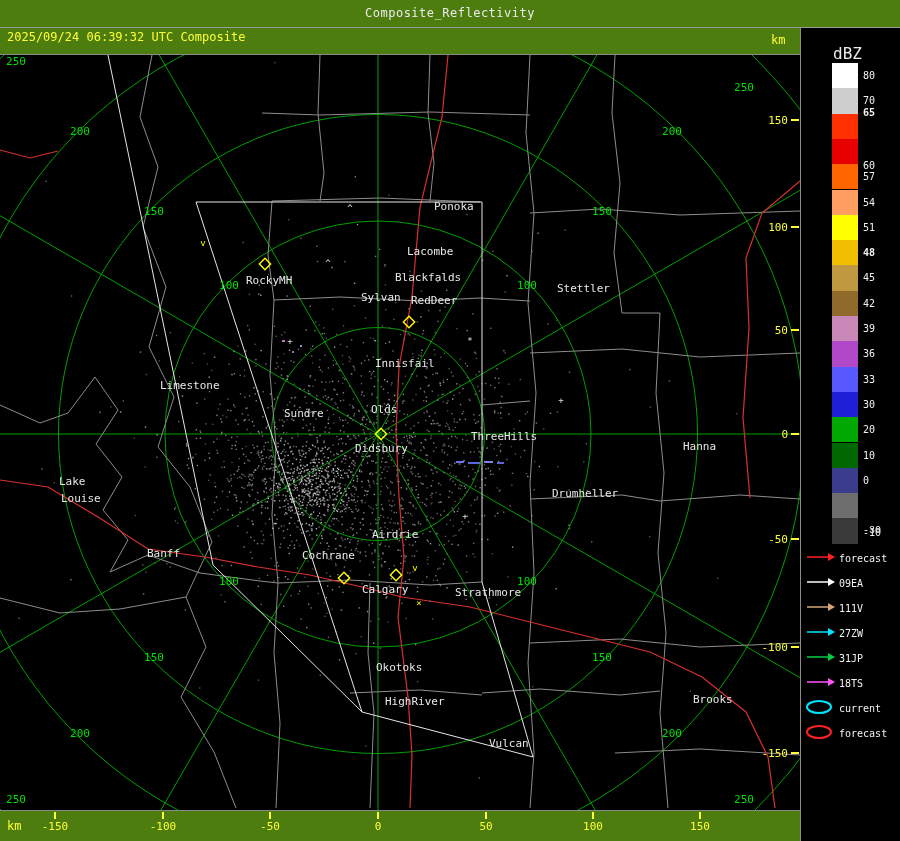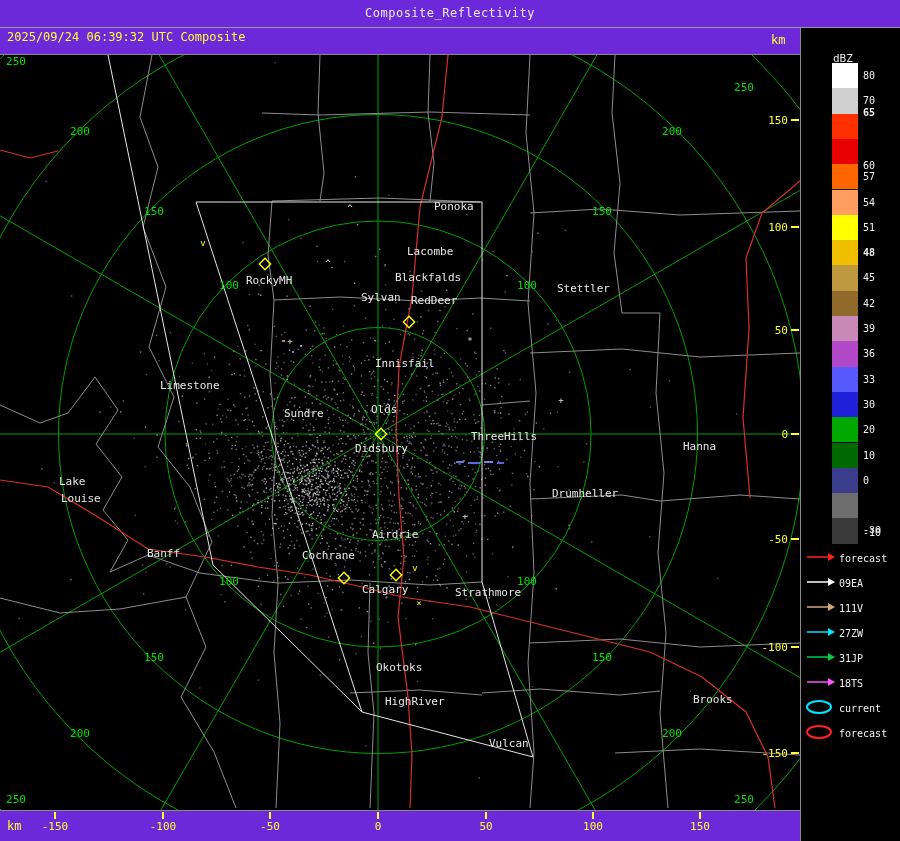--- a/index.html
+++ b/index.html
@@ -1,30 +1,30 @@
 <!DOCTYPE html>
 <html><head>
 <meta charset="utf-8">
 <style>
   html,body{margin:0;padding:0;background:#000;}
   body{width:900px;height:841px;overflow:hidden;font-family:"DejaVu Sans Mono",monospace;}
-  .screen{position:relative;width:900px;height:841px;background:#6d28d9;}
+  .screen{position:relative;width:900px;height:841px;background:#4d7c0f;}
   .titlebar{position:absolute;left:0;top:0;width:900px;height:27px;line-height:27px;text-align:center;
             color:#ececec;font-size:12px;letter-spacing:.5px;border-bottom:1px solid #9a9a9a;}
   .infobar{position:absolute;left:0;top:28px;width:800px;height:26px;border-bottom:1px solid #8a8a8a;}
   .timestamp{position:absolute;left:7px;top:2px;color:#ffff33;font-size:12px;white-space:pre;}
   .km-top{position:absolute;left:771px;top:5px;color:#ffff33;font-size:12px;}
   .map{position:absolute;left:0;top:55px;width:800px;height:755px;background:#000;}
   .xaxis{position:absolute;left:0;top:810px;width:800px;height:30px;border-top:1px solid #8a8a8a;}
   .xaxis .km-bottom{position:absolute;left:7px;top:8px;color:#ffff33;font-size:12px;}
   .xtick{position:absolute;top:1px;width:2px;height:7px;background:#ffff33;}
   .xlabel{position:absolute;top:9px;color:#ffff33;font-size:11px;transform:translateX(-50%);white-space:nowrap;}
   .vsep{position:absolute;left:800px;top:28px;width:1px;height:813px;background:#8a8a8a;}
   .sidebar{position:absolute;left:801px;top:28px;width:99px;height:813px;background:#000;}
-  .dbz-title{position:absolute;left:32px;top:24px;color:#ececec;font-size:11px;}
+  .dbz-title{position:absolute;left:32px;top:16px;color:#ececec;font-size:16px;}
   .swatch{position:absolute;left:31px;width:26px;}
   .swlabel{position:absolute;left:62px;color:#f2f2f2;font-size:10px;}
   .legend-item{position:absolute;left:4px;height:20px;white-space:nowrap;}
   .lsym{display:inline-block;vertical-align:middle;}
   .llabel{display:inline-block;vertical-align:middle;margin-left:4px;color:#f2f2f2;font-size:10px;}
 </style>
 </head>
 <body>
 
 <div class="screen">

